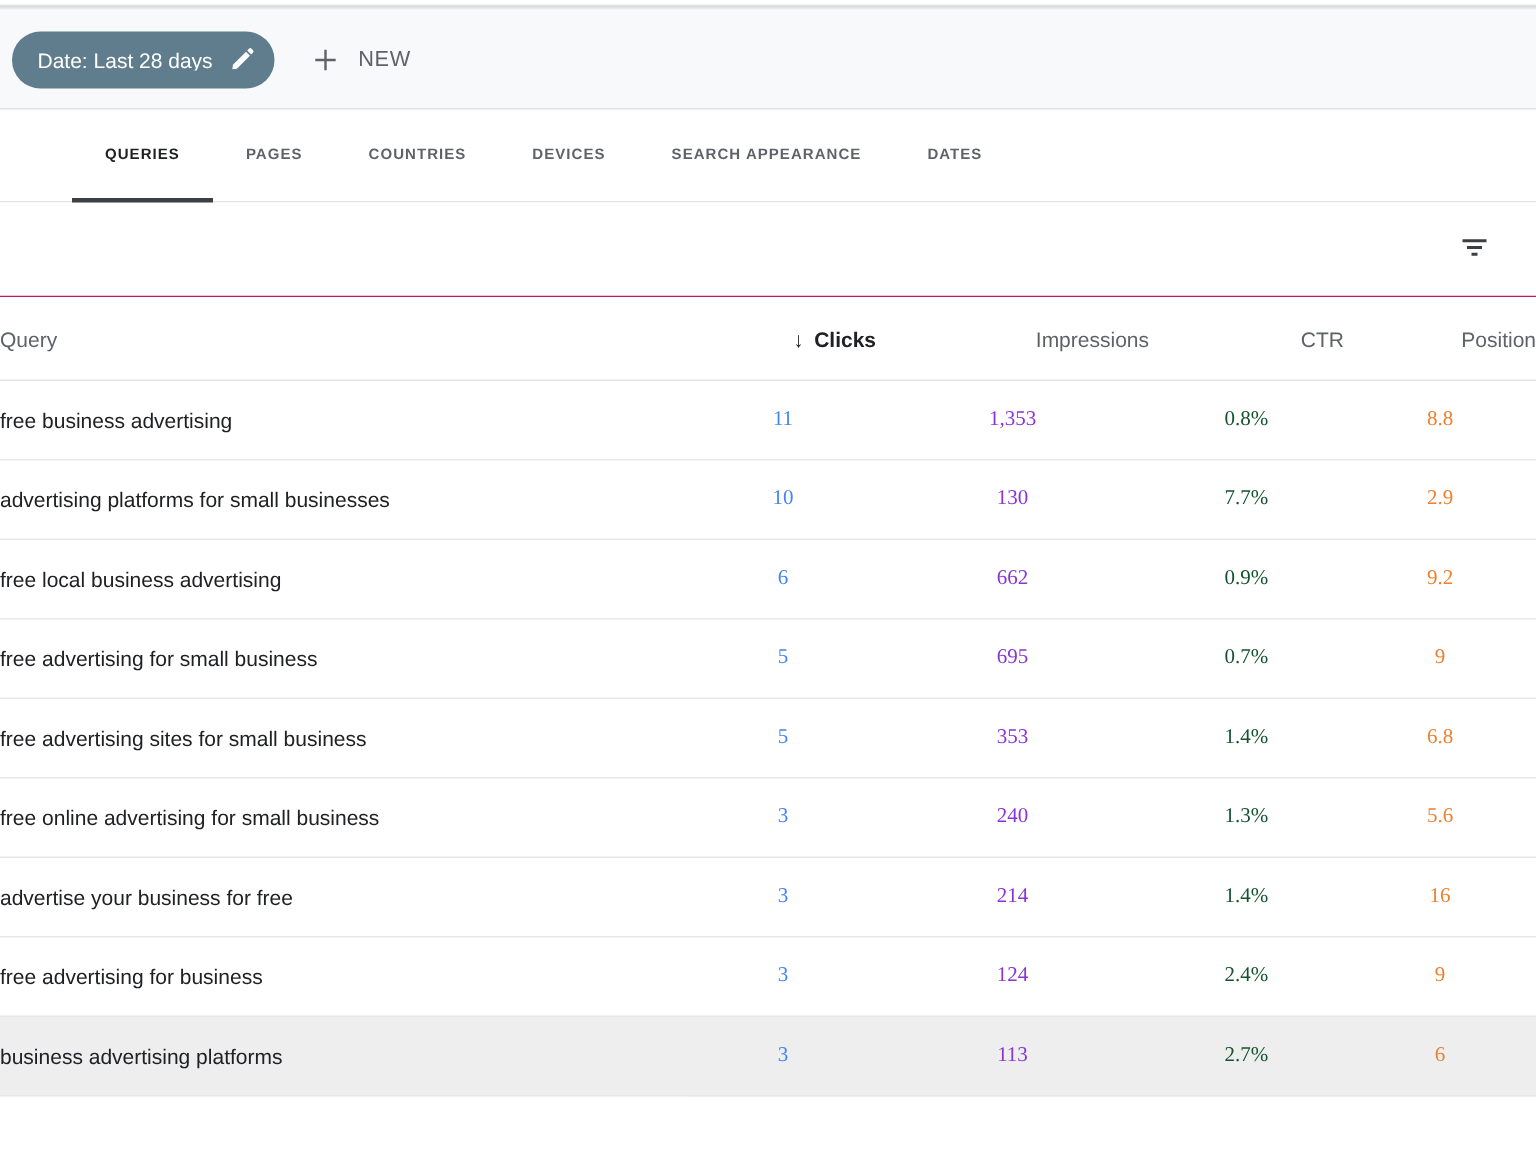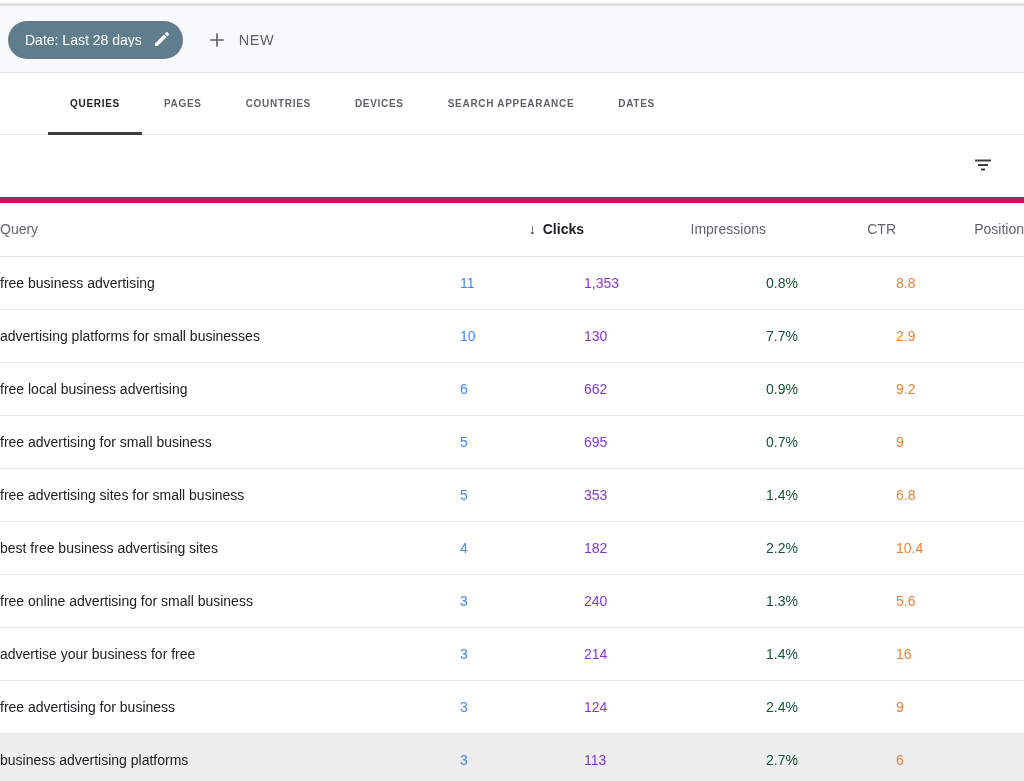--- a/index.html
+++ b/index.html
@@ -185,21 +185,21 @@
   }
 
   .col-query   { width: 460px; }
   .col-clicks  { width: 124px; }
   .col-impr    { width: 182px; }
   .col-ctr     { width: 130px; }
   .col-pos     { width: 128px; }
 
   thead tr {
     height: 56px;
-    border-top: 6px solid #be185d;
+    border-top: 1px solid #be185d;
     border-bottom: 1px solid #e4e4e4;
   }
 
   thead th {
     color: #5f6368;
     font-size: 13.5px;
     vertical-align: middle;
   }
 
   th.th-query {
@@ -237,23 +237,24 @@
     text-align: left;
     padding-left: 25px;
     color: #202124;
     font-size: 14px;
     white-space: nowrap;
     overflow: hidden;
     text-overflow: ellipsis;
   }
 
   td.td-num {
-    text-align: left;
+    text-align: center;
     padding-right: 19px;
     font-size: 13.5px;
+    font-family: Liberation Serif, serif;
   }
 
   td.v-clicks { color: #4285f4; }
   td.v-impr   { color: #8935d6; }
   td.v-ctr    { color: #14532d; }
   td.v-pos    { color: #ec8030; }
 </style>
 </head>
 <body>
 
@@ -366,27 +367,20 @@
             <td class="td-num v-pos">9</td>
           </tr>
           <tr>
             <td class="td-query">free advertising sites for small business</td>
             <td class="td-num v-clicks">5</td>
             <td class="td-num v-impr">353</td>
             <td class="td-num v-ctr">1.4%</td>
             <td class="td-num v-pos">6.8</td>
           </tr>
           <tr>
-            <td class="td-query">best free business advertising sites</td>
-            <td class="td-num v-clicks">4</td>
-            <td class="td-num v-impr">182</td>
-            <td class="td-num v-ctr">2.2%</td>
-            <td class="td-num v-pos">10.4</td>
-          </tr>
-          <tr>
             <td class="td-query">free online advertising for small business</td>
             <td class="td-num v-clicks">3</td>
             <td class="td-num v-impr">240</td>
             <td class="td-num v-ctr">1.3%</td>
             <td class="td-num v-pos">5.6</td>
           </tr>
           <tr>
             <td class="td-query">advertise your business for free</td>
             <td class="td-num v-clicks">3</td>
             <td class="td-num v-impr">214</td>

